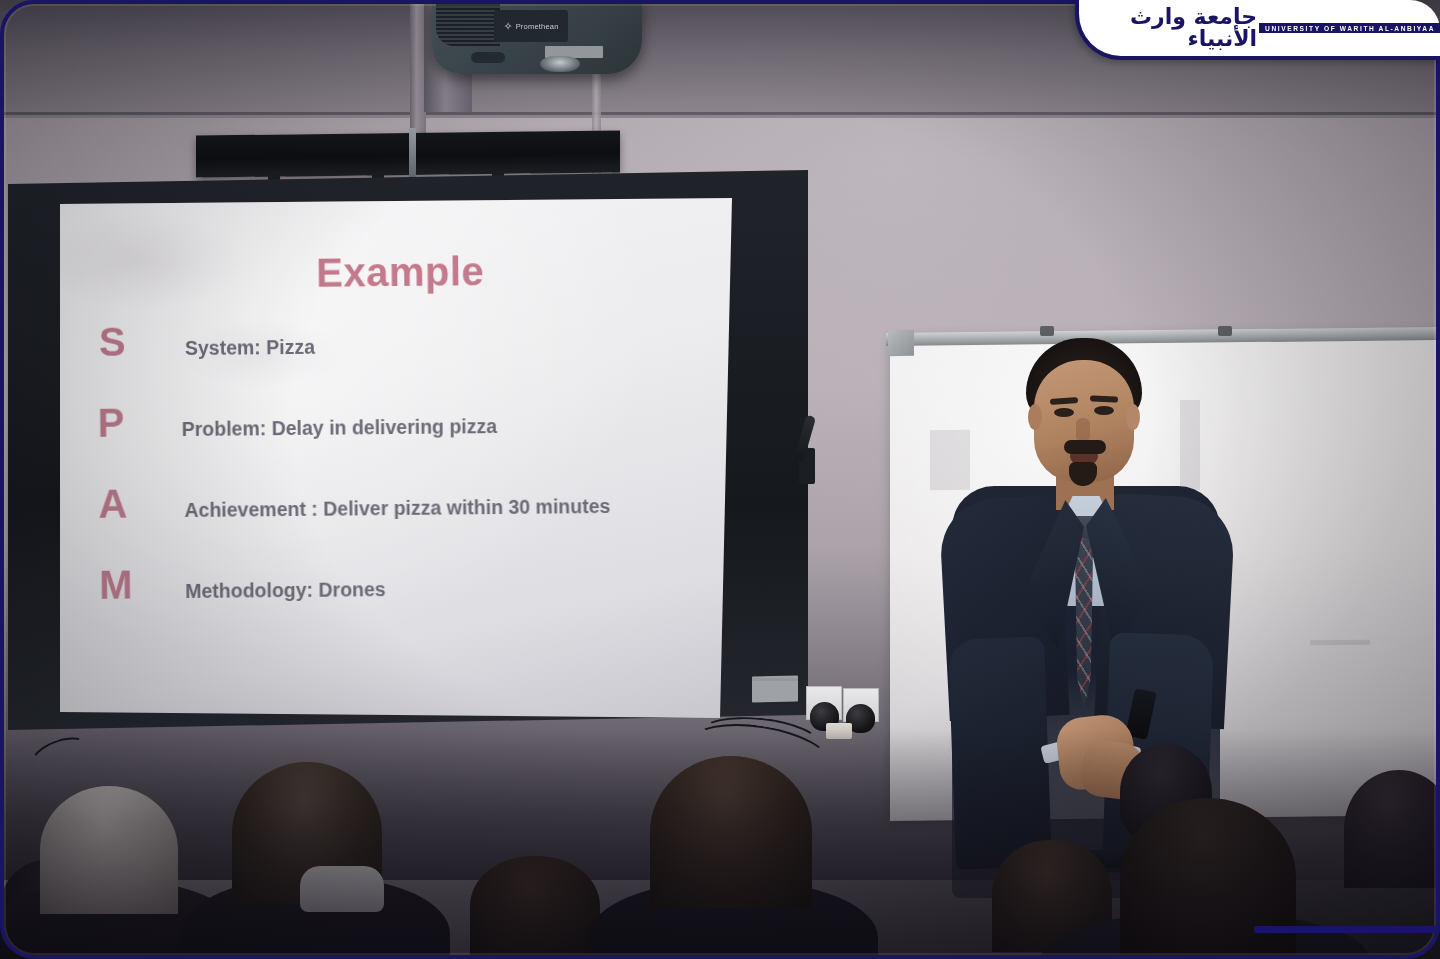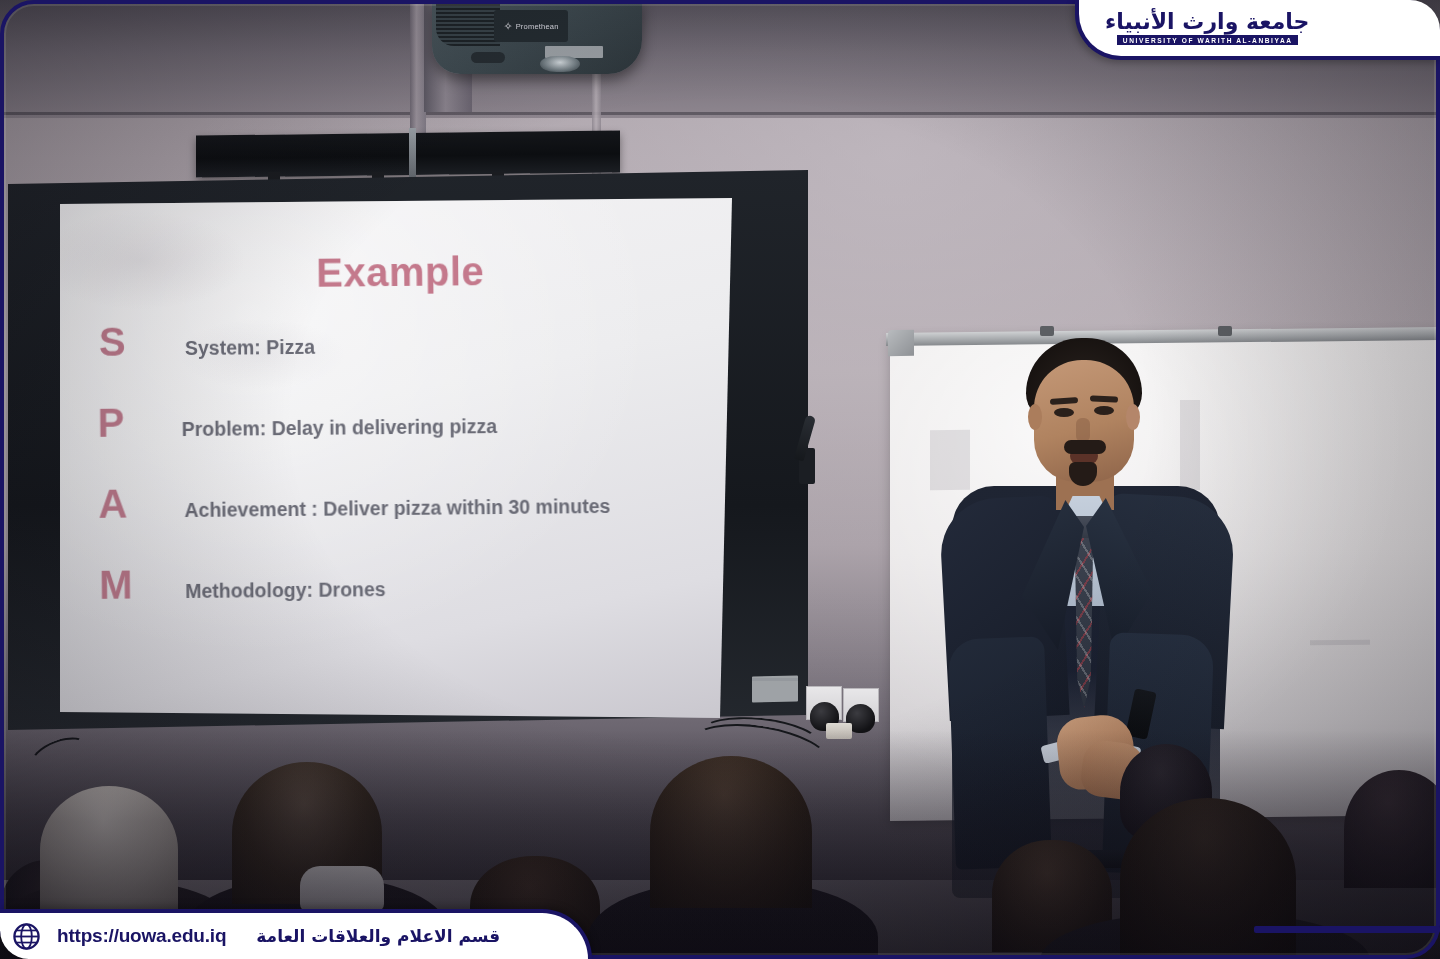--- a/index.html
+++ b/index.html
@@ -424,21 +424,21 @@
     width:365px; height:60px;
     background:#ffffff;
     border-bottom:4px solid #1a1464;
     border-left:4px solid #1a1464;
     border-bottom-left-radius:46px;
     border-top-right-radius:30px;
     display:flex; align-items:center; justify-content:flex-start;
     padding-left:26px; gap:18px;
     box-shadow:-2px 3px 7px rgba(0,0,0,.25);
   }
-  .wordmark { display:flex; flex-direction:column; align-items:center; gap:2px; }
+  .wordmark { display:flex; align-items:center; gap:2px; }
   .wordmark-ar {
     font-size:22px; font-weight:bold; color:#1a1464;
     line-height:1; letter-spacing:0px; direction:rtl;
     font-family:"DejaVu Sans", sans-serif;
   }
   .wordmark-en {
     background:#1a1464; color:#ffffff;
     font-size:6.6px; font-weight:bold; letter-spacing:1.6px;
     padding:1.5px 5px 1.5px 6px; white-space:nowrap;
   }
@@ -610,28 +610,15 @@
   <div class="brand-border"></div>
   <div class="brand-border-inner"></div>
 
   <div class="header-panel">
     <div class="wordmark">
       <div class="wordmark-ar">جامعة وارث الأنبياء</div>
       <div class="wordmark-en">UNIVERSITY OF WARITH AL-ANBIYAA</div>
     </div>
   </div>
 
-  <div class="footer-panel">
-    <span class="globe-icon">
-      <svg width="29" height="29" viewBox="0 0 24 24" aria-hidden="true">
-        <circle cx="12" cy="12" r="10" fill="none" stroke="#1a1464" stroke-width="1.9"></circle>
-        <ellipse cx="12" cy="12" rx="4.4" ry="10" fill="none" stroke="#1a1464" stroke-width="1.5"></ellipse>
-        <line x1="2" y1="12" x2="22" y2="12" stroke="#1a1464" stroke-width="1.5"></line>
-        <line x1="3.6" y1="7" x2="20.4" y2="7" stroke="#1a1464" stroke-width="1.4"></line>
-        <line x1="3.6" y1="17" x2="20.4" y2="17" stroke="#1a1464" stroke-width="1.4"></line>
-      </svg>
-    </span>
-    <span class="footer-url">https://uowa.edu.iq</span>
-    <span class="footer-ar">قسم الاعلام والعلاقات العامة</span>
-  </div>
   <div class="footer-tick"></div>
 
 </div>
 
 </body></html>

